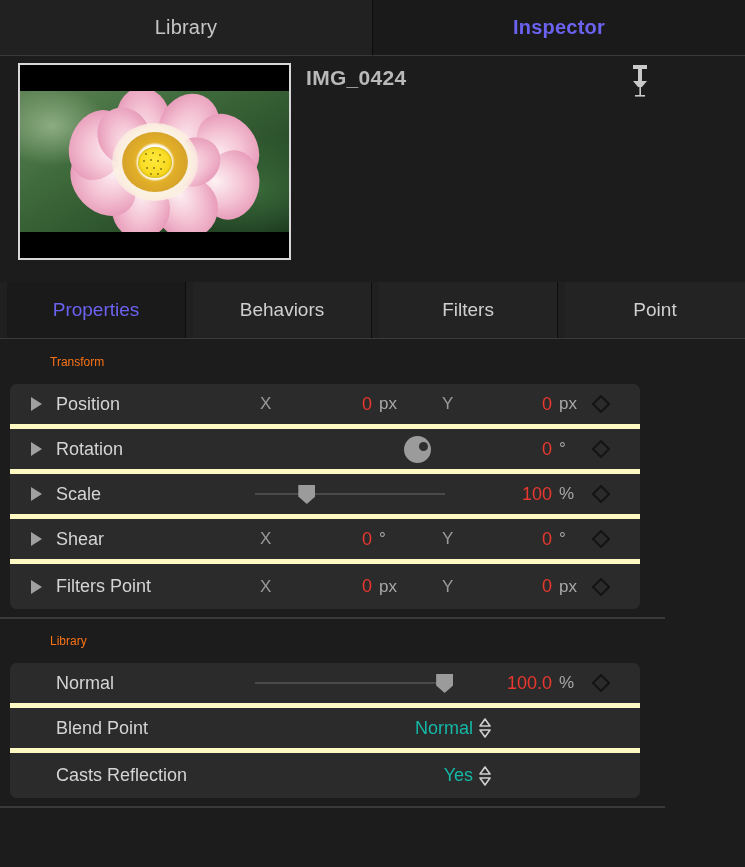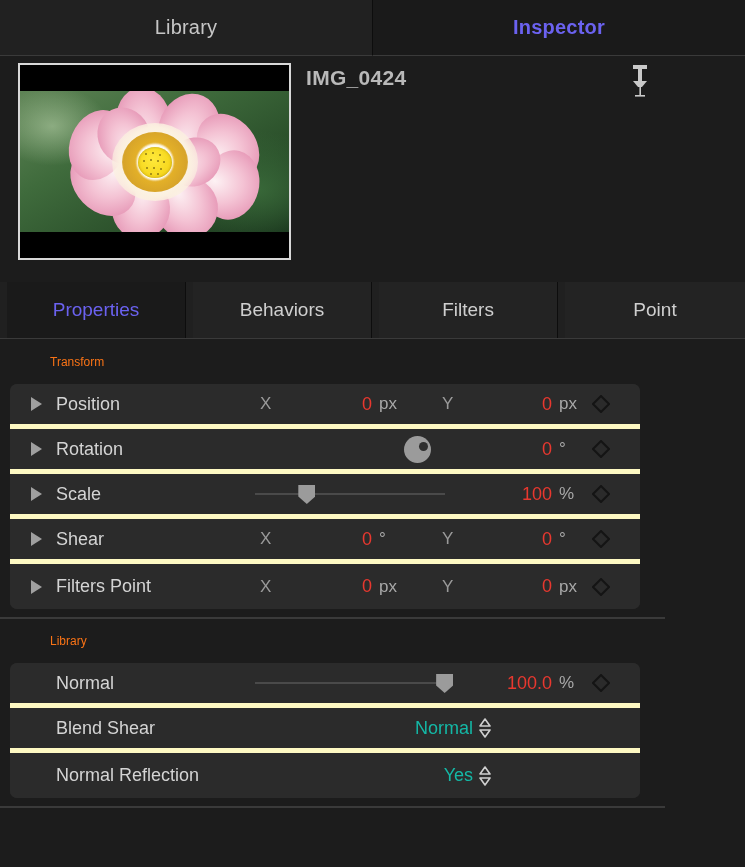--- a/index.html
+++ b/index.html
@@ -521,33 +521,33 @@
         <div class="num wide">100.0</div>
         <div class="unit usingle">%</div>
         <div class="kf-diamond">
           <svg width="18" height="18" viewBox="0 0 18 18">
             <path d="M9 1 L17 9 L9 17 L1 9 Z" fill="none" stroke="#141414" stroke-width="2"></path>
           </svg>
         </div>
       </div>
 
       <div class="row">
-        <div class="row-label noindent">Blend Shear</div>
+        <div class="row-label noindent">Blend Point</div>
         <div class="popup-val">Normal</div>
         <div class="stepper">
           <svg width="14" height="20" viewBox="0 0 14 20">
             <path d="M7 1 L12 8 L2 8 Z" fill="none" stroke="#cfcfcf" stroke-width="1.6" stroke-linejoin="round"></path>
             <path d="M7 19 L12 12 L2 12 Z" fill="none" stroke="#cfcfcf" stroke-width="1.6" stroke-linejoin="round"></path>
           </svg>
         </div>
       </div>
 
 
       <div class="row">
-        <div class="row-label noindent">Normal Reflection</div>
+        <div class="row-label noindent">Casts Reflection</div>
         <div class="popup-val">Yes</div>
         <div class="stepper">
           <svg width="14" height="20" viewBox="0 0 14 20">
             <path d="M7 1 L12 8 L2 8 Z" fill="none" stroke="#cfcfcf" stroke-width="1.6" stroke-linejoin="round"></path>
             <path d="M7 19 L12 12 L2 12 Z" fill="none" stroke="#cfcfcf" stroke-width="1.6" stroke-linejoin="round"></path>
           </svg>
         </div>
       </div>
     </div>
 

